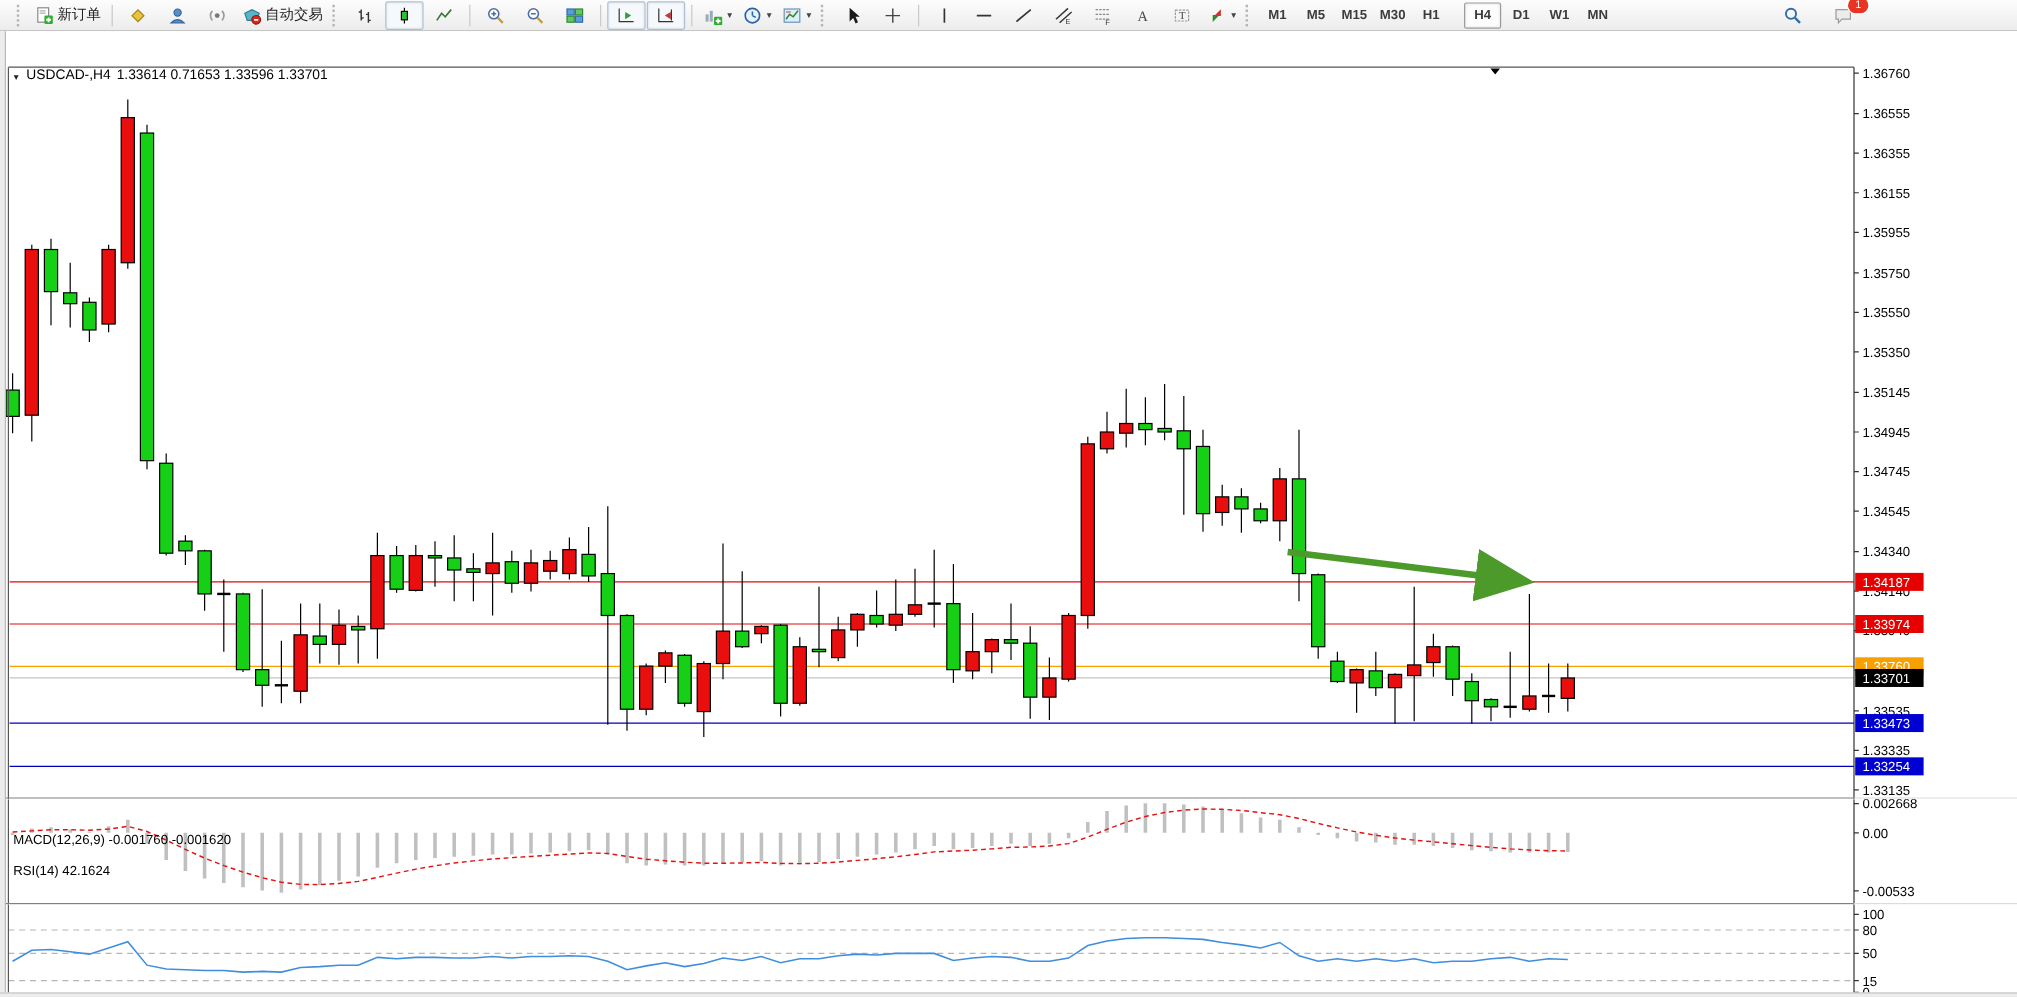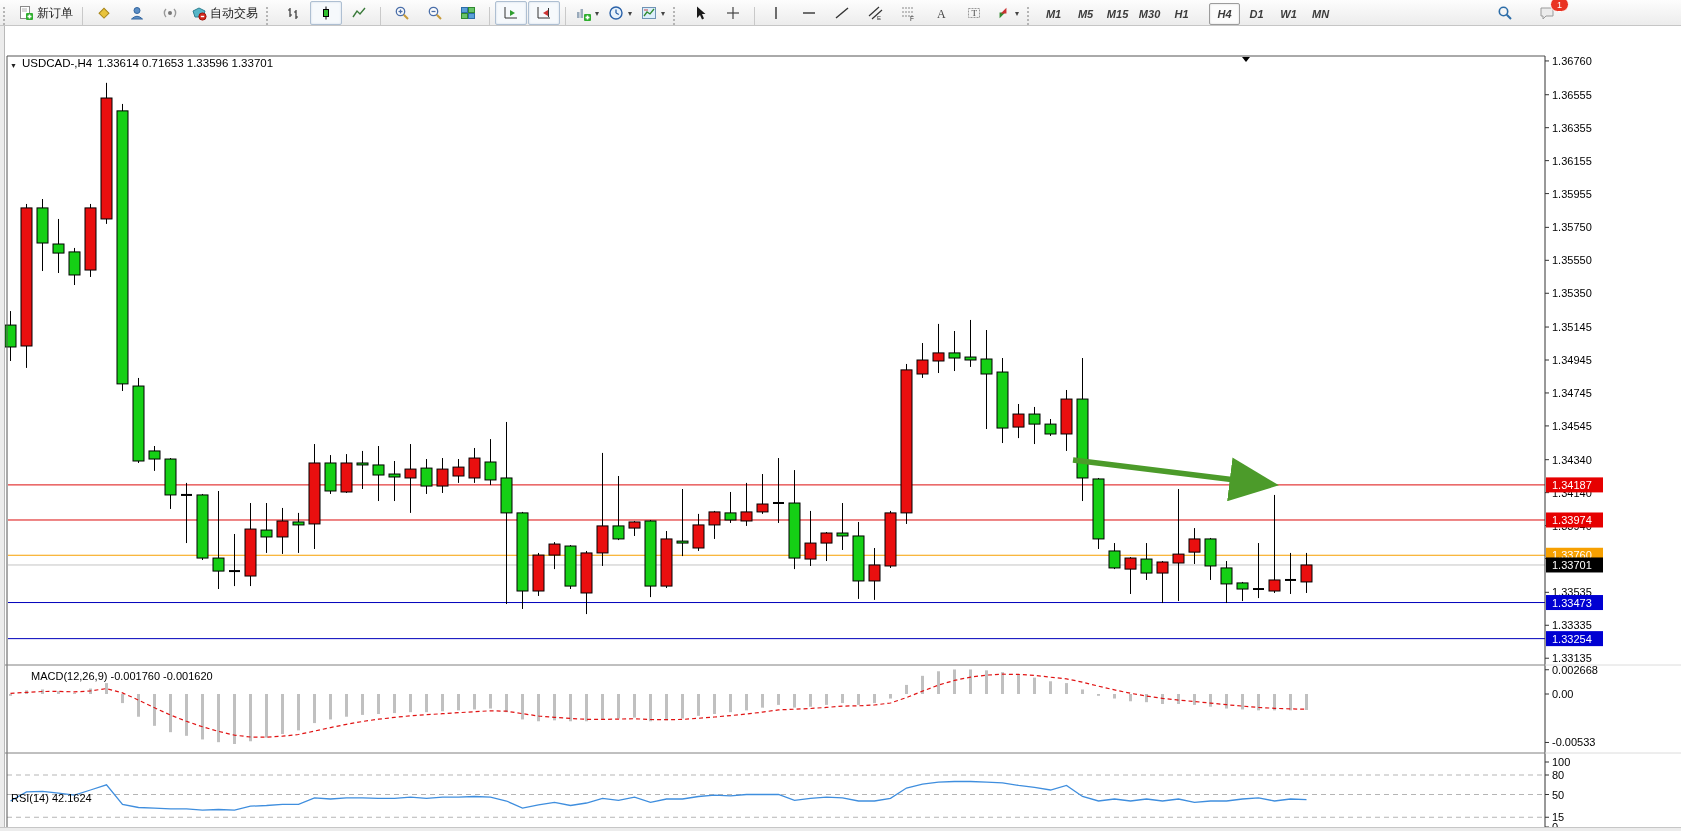--- a/index.html
+++ b/index.html
@@ -1,47 +1,47 @@
 <!DOCTYPE html>
 <html><head>
 <meta charset="utf-8">
 <style>
   html,body{margin:0;padding:0;background:#ffffff;font-family:"Liberation Sans",sans-serif;}
   .app{position:relative;width:1681px;height:831px;overflow:hidden;background:#fff;}
   
   .toolbar{position:absolute;left:0;top:0;width:1681px;height:26px;box-sizing:border-box;
     background:linear-gradient(#fdfdfd,#ececec);border-bottom:1px solid #c6c6c6;
-    display:flex;align-items:flex-end;padding:0 0;gap:1px;}
+    display:flex;align-items:center;padding:0 11px;gap:1px;}
   .grip{width:5px;height:18px;border-left:2px dotted #b5b5b5;margin:0 3px;}
   .tb-sep{width:1px;height:18px;background:#c9c9c9;margin:0 4px;}
   .tb-btn{height:22px;min-width:24px;display:flex;align-items:center;justify-content:center;
     gap:3px;border:1px solid transparent;border-radius:2px;background:transparent;padding:0 3px;
     font-family:"Liberation Sans",sans-serif;font-size:12px;color:#222;cursor:default;}
   .tb-btn.pressed{background:#f6f9fc;border-color:#aebfd2;box-shadow:inset 0 0 2px #c8d4e0;}
   .tb-btn .caret{font-size:8px;color:#444;margin-left:1px;}
   .tf-btn{height:20px;width:29px;display:flex;align-items:center;justify-content:center;
-    border:1px solid transparent;border-radius:2px;font-size:11px;font-weight:bold;color:#3c3c3c;font-style:italic;}
+    border:1px solid transparent;border-radius:2px;font-size:11px;font-weight:bold;color:#3c3c3c;}
   .tf-btn.active{background:#fcfcfc;border-color:#9c9c9c;box-shadow:inset 0 0 2px #d0d0d0;margin-left:11px;}
   .right-group{margin-left:auto;display:flex;align-items:center;gap:10px;padding-right:118px;}
   .chat-wrap{position:relative;}
   .badge{position:absolute;top:-5px;right:-7px;background:#e93323;color:#fff;border-radius:8px;
     min-width:13px;height:13px;font-size:9px;display:flex;align-items:center;justify-content:center;
     border:1px solid #fff;padding:0 2px;}
   
   .chart-area{position:absolute;left:0;top:26px;width:1681px;height:805px;background:#fff;}
   .left-frame{position:absolute;left:0;top:26px;width:4px;height:801px;background:#ececec;border-right:1px solid #b9b9b9;}
   svg.pane{position:absolute;left:0;display:block;}
   #main-svg{top:26px;}
   #macd-svg{top:640px;}
   #rsi-svg{top:728px;}
   .chart-title{position:absolute;left:10px;top:31px;font-size:11.5px;color:#000;display:flex;align-items:flex-end;gap:5px;}
   .chart-title .tri{font-size:7px;color:#222;}
   .pane-label{position:absolute;left:11px;font-size:11px;color:#000;}
-  #macd-label{top:644px;margin-left:20px;}
-  #rsi-label{top:766px;}
+  #macd-label{top:668px;}
+  #rsi-label{top:694px;}
   .bottom-strip{position:absolute;left:0;top:827px;width:1681px;height:4px;background:#ececec;border-top:1px solid #c6c6c6;}
   .icon16{display:block;}
 </style>
 </head>
 <body>
 
 <div class="app">
 
   <div class="toolbar">
     <div class="grip"></div>

